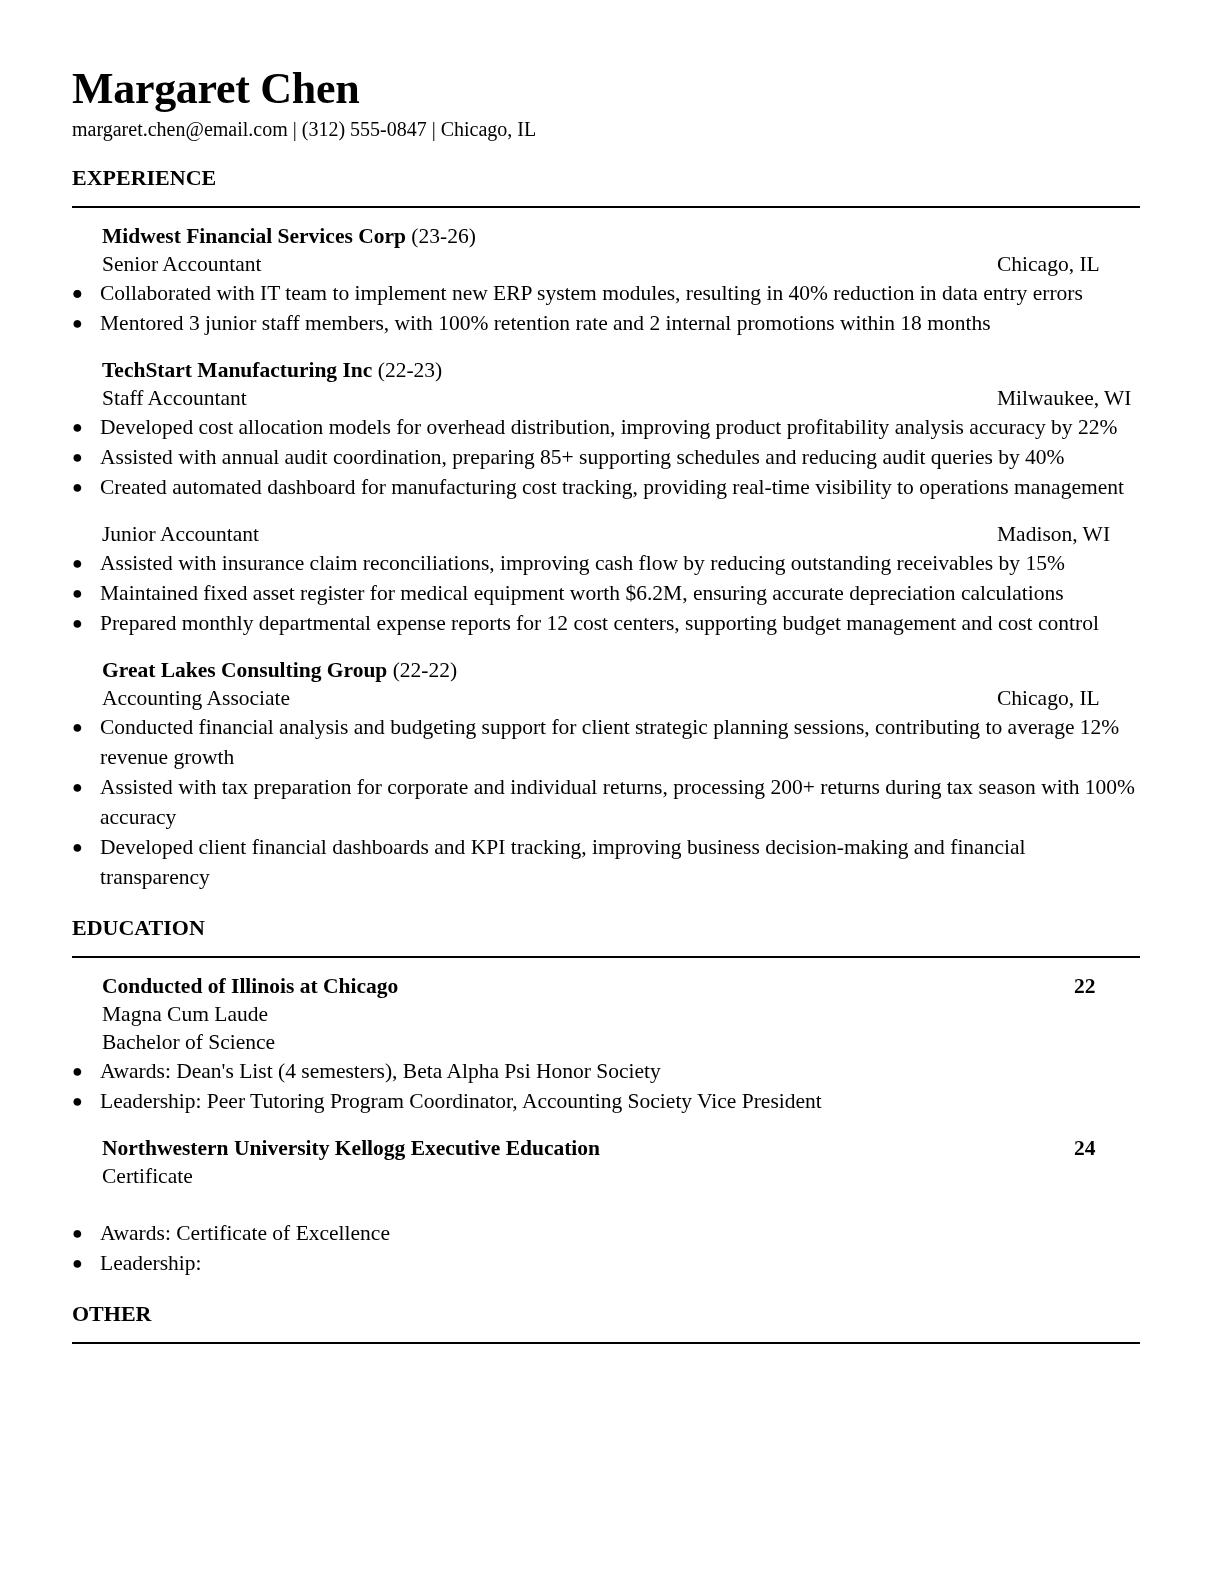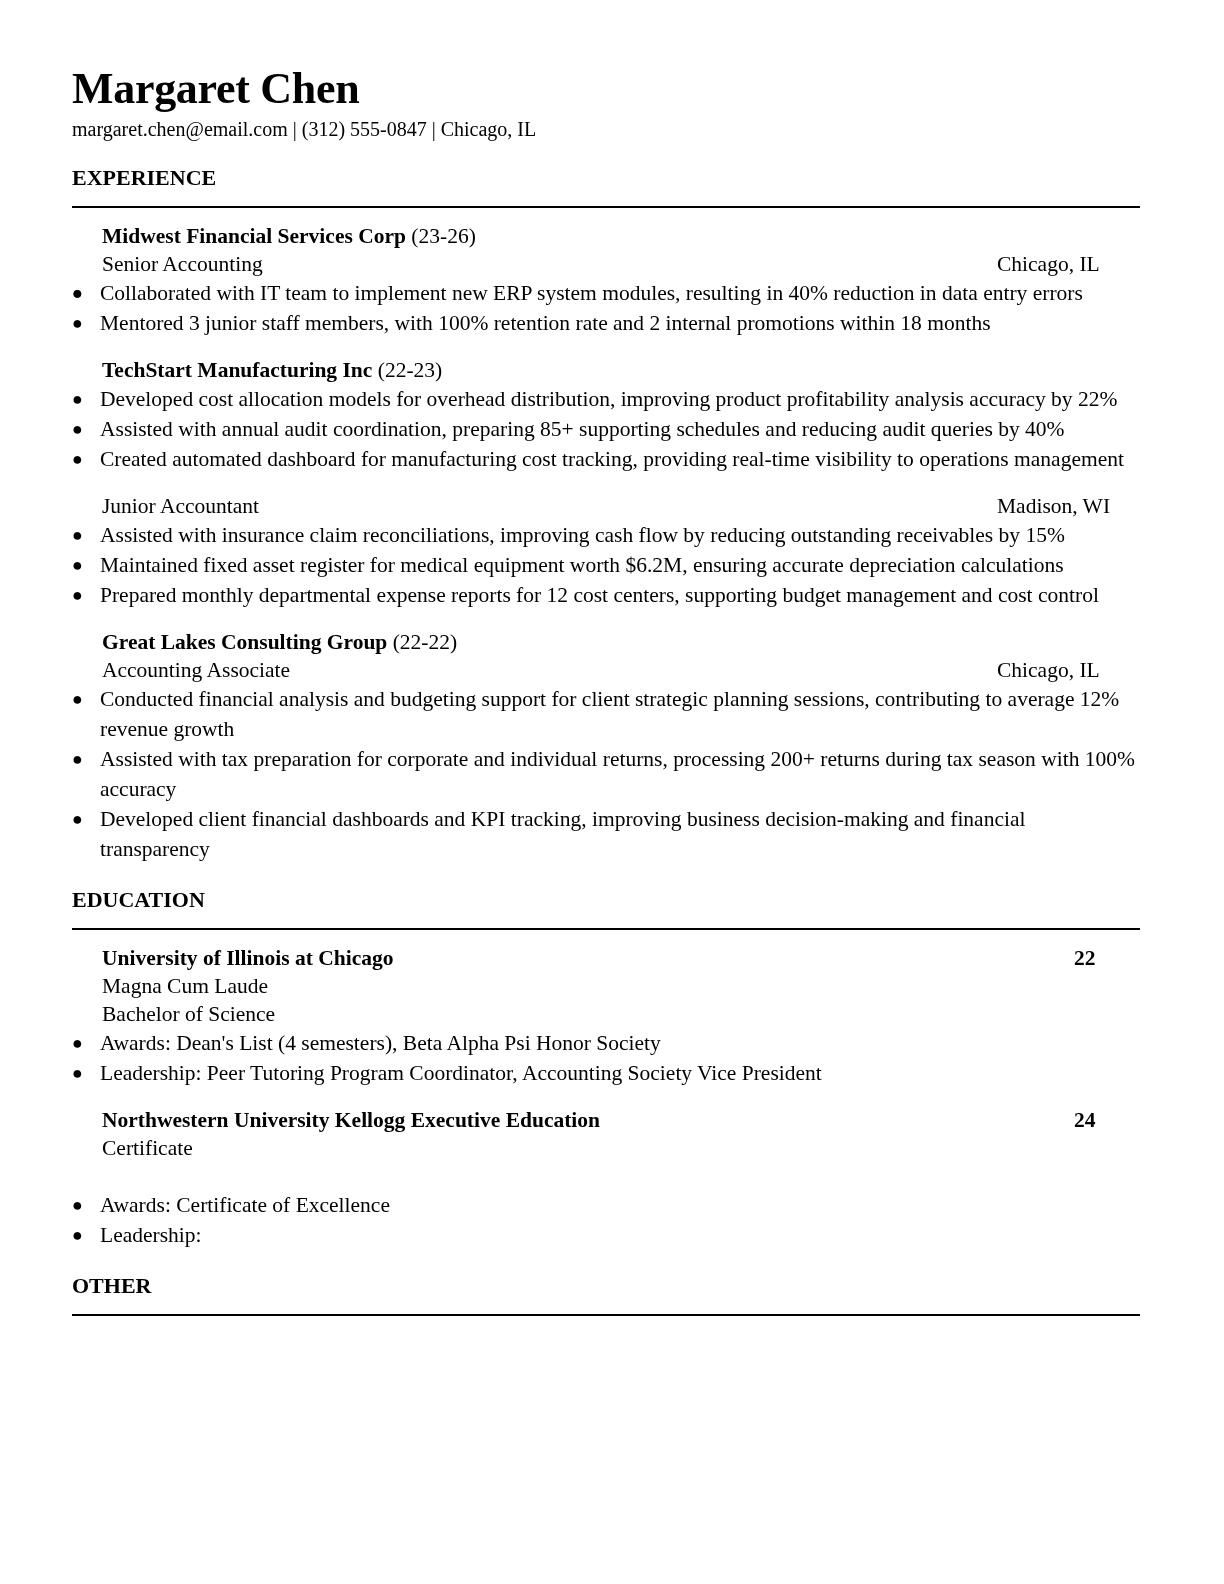--- a/index.html
+++ b/index.html
@@ -38,33 +38,37 @@
   <div class="contact">margaret.chen@email.com | (312) 555-0847 | Chicago, IL</div>
 
   <div class="section">
     <div class="section-title">EXPERIENCE</div>
 
     <div class="entry">
       <div class="entry-line">
         <span class="company">Midwest Financial Services Corp</span><span> (23-26)</span>
       </div>
       <div class="entry-line">
-        <span>Senior Accounting</span>
+        <span>Senior Accountant</span>
         <span class="loc">Chicago, IL</span>
       </div>
       <ul class="bullets">
         <li><span class="dot">●</span></li>
         <li><span class="dot">●</span><span>Collaborated with IT team to implement new ERP system modules, resulting in 40% reduction in data entry errors</span></li>
         <li><span class="dot">●</span><span>Mentored 3 junior staff members, with 100% retention rate and 2 internal promotions within 18 months</span></li>
       </ul>
     </div>
 
     <div class="entry">
       <div class="entry-line">
         <span class="company">TechStart Manufacturing Inc</span><span> (22-23)</span>
+      </div>
+      <div class="entry-line">
+        <span>Staff Accountant</span>
+        <span class="loc">Milwaukee, WI</span>
       </div>
       <ul class="bullets">
         <li><span class="dot">●</span><span>Developed cost allocation models for overhead distribution, improving product profitability analysis accuracy by 22%</span></li>
         <li><span class="dot">●</span><span>Assisted with annual audit coordination, preparing 85+ supporting schedules and reducing audit queries by 40%</span></li>
         <li><span class="dot">●</span><span>Created automated dashboard for manufacturing cost tracking, providing real-time visibility to operations management</span></li>
       </ul>
     </div>
 
     <div class="entry">
       <div class="entry-line">
@@ -92,21 +96,21 @@
         <li><span class="dot">●</span><span>Developed client financial dashboards and KPI tracking, improving business decision-making and financial transparency</span></li>
       </ul>
     </div>
   </div>
 
   <div class="section">
     <div class="section-title">EDUCATION</div>
 
     <div class="entry">
       <div class="entry-line">
-        <span class="company">University of Illinois at Chicago</span>
+        <span class="company">Conducted of Illinois at Chicago</span>
         <span class="year">22</span>
       </div>
       <div class="entry-line">Magna Cum Laude</div>
       <div class="entry-line">Bachelor of Science</div>
       <ul class="bullets">
         <li><span class="dot">●</span><span>Awards: Dean's List (4 semesters), Beta Alpha Psi Honor Society</span></li>
         <li><span class="dot">●</span><span>Leadership: Peer Tutoring Program Coordinator, Accounting Society Vice President</span></li>
       </ul>
     </div>
 

